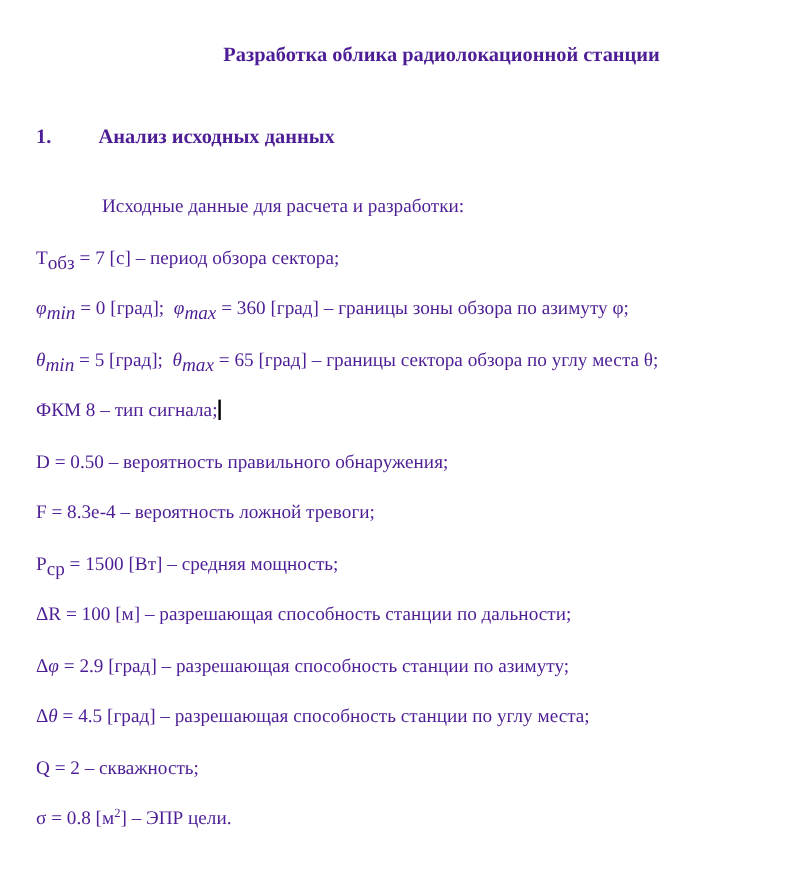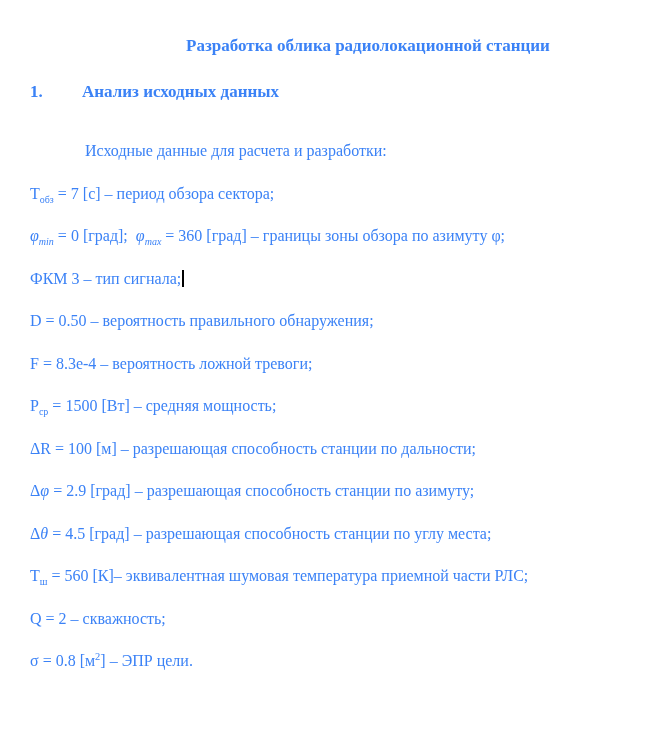--- a/index.html
+++ b/index.html
@@ -2,71 +2,71 @@
 <html><head>
 <meta charset="utf-8">
 <style>
   html, body { margin:0; padding:0; background:#ffffff; }
   .page {
     position:relative;
     width:661px; height:746px;
     box-sizing:border-box;
     padding:36px 30px 0 30px;
     background:#ffffff;
-    color:#3b82f6;
+    color:#4c1d95;
     font-family:"Liberation Serif","DejaVu Serif",serif;
     font-size:16px;
     overflow:hidden;
   }
   .title {
     margin:0 0 0 75px;
     font-size:17px;
     font-weight:bold;
     text-align:center;
     line-height:20px;
   }
   .heading {
-    margin-top:26px;
+    margin-top:48px;
     font-size:17px;
     font-weight:bold;
     line-height:20px;
     white-space:nowrap;
   }
   .hnum { display:inline-block; width:52px; }
   .para {
     margin:22.5px 0 0 0;
     line-height:20px;
     white-space:nowrap;
   }
   .intro { margin-top:39px; padding-left:55px; }
-  .sub  { font-size:10px; line-height:0; vertical-align:-4px; }
+  .sub  { font-size:16px; line-height:0; vertical-align:-4px; }
   .sup  { font-size:10.5px; line-height:0; vertical-align:6px; }
   .it   { font-style:italic; }
   .caret {
     display:inline-block;
     width:1.5px; height:17px;
     background:#000000;
     vertical-align:-3px;
     margin-left:1px;
   }
 </style>
 </head>
 <body>
 
 <div class="page">
   <h1 class="title">Разработка облика радиолокационной станции</h1>
   <div class="heading"><span class="hnum">1.</span><span class="hlabel">Анализ исходных данных</span></div>
   <p class="para intro">Исходные данные для расчета и разработки:</p>
   <div id="param-lines">
       <p class="para"><span>Т</span><span class="sub">обз</span><span> = 7 [с] – период обзора сектора;</span></p>
       <p class="para"><span class="it">φ</span><span class="sub it">min</span><span> = 0 [град];&nbsp; </span><span class="it">φ</span><span class="sub it">max</span><span> = 360 [град] – границы зоны обзора по азимуту φ;</span></p>
-      <p class="para"><span>ФКМ 3 – тип сигнала;</span><span class="caret"></span></p>
+      <p class="para"><span class="it">θ</span><span class="sub it">min</span><span> = 5 [град];&nbsp; </span><span class="it">θ</span><span class="sub it">max</span><span> = 65 [град] – границы сектора обзора по углу места θ;</span></p>
+      <p class="para"><span>ФКМ 8 – тип сигнала;</span><span class="caret"></span></p>
       <p class="para"><span>D = 0.50 – вероятность правильного обнаружения;</span></p>
       <p class="para"><span>F = 8.3e-4 – вероятность ложной тревоги;</span></p>
       <p class="para"><span>Р</span><span class="sub">ср</span><span> = 1500 [Вт] – средняя мощность;</span></p>
       <p class="para"><span>ΔR = 100 [м] – разрешающая способность станции по дальности;</span></p>
       <p class="para"><span>Δ</span><span class="it">φ</span><span> = 2.9 [град] – разрешающая способность станции по азимуту;</span></p>
       <p class="para"><span>Δ</span><span class="it">θ</span><span> = 4.5 [град] – разрешающая способность станции по углу места;</span></p>
-      <p class="para"><span>Т</span><span class="sub">ш</span><span> = 560 [К]– эквивалентная шумовая температура приемной части РЛС;</span></p>
       <p class="para"><span>Q = 2 – скважность;</span></p>
       <p class="para"><span>σ = 0.8 [м</span><span class="sup">2</span><span>] – ЭПР цели.</span></p>
     </div>
 </div>
 
 </body></html>

